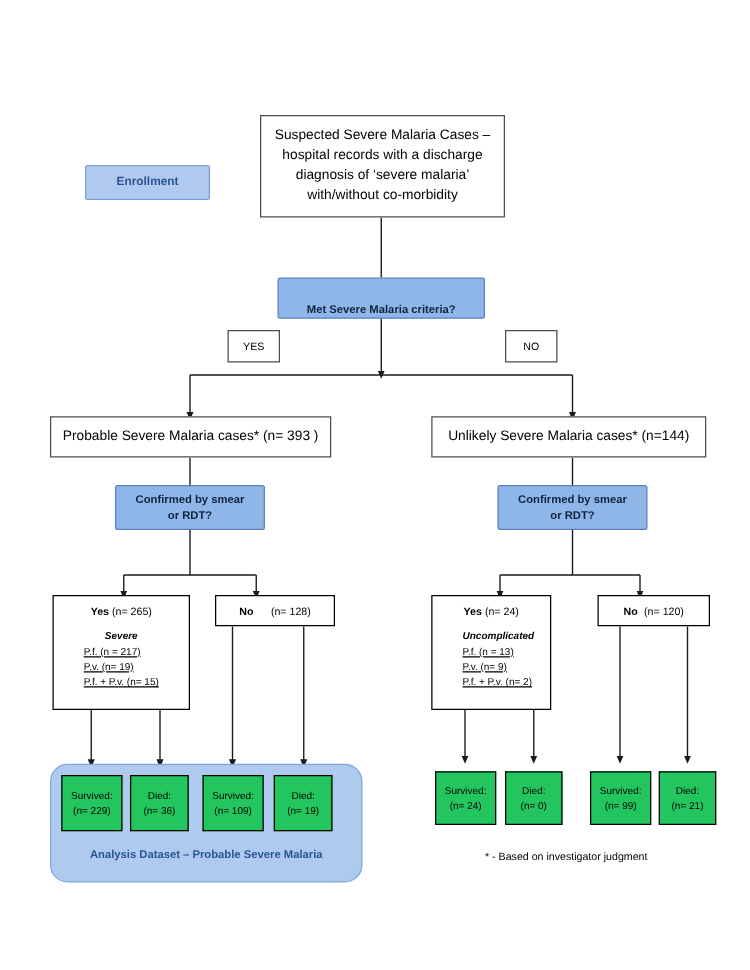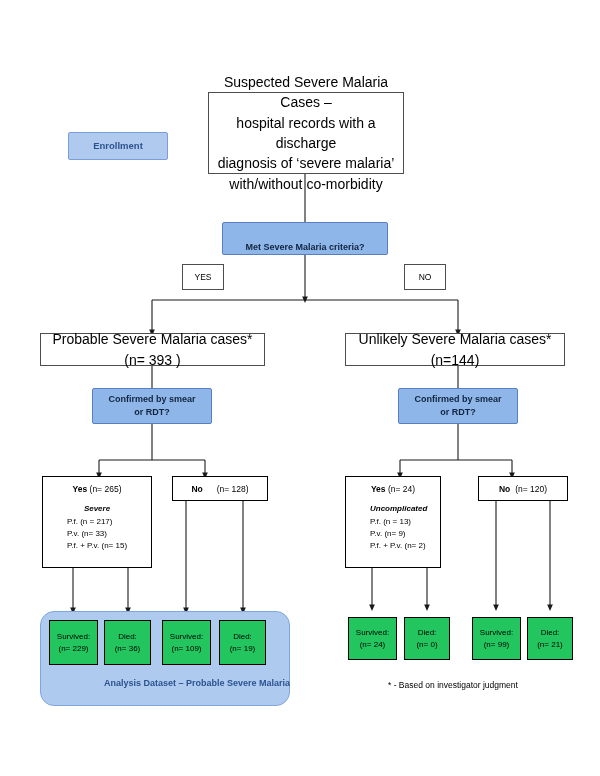--- a/index.html
+++ b/index.html
@@ -6,47 +6,47 @@
   body{width:600px;height:776px;position:relative;overflow:hidden;
        font-family:"Liberation Sans","DejaVu Sans",sans-serif;color:#000;}
   #canvas{position:absolute;left:0;top:0;width:600px;height:776px;}
   svg#wires{position:absolute;left:0;top:0;width:600px;height:776px;pointer-events:none;}
 
   .node{position:absolute;box-sizing:border-box;}
 
   
   .rect{border:1px solid #4d4d4d;background:#fff;display:flex;
         align-items:center;justify-content:center;text-align:center;
-        font-size:14px;line-height:1.45;}
+        font-size:11px;line-height:1.45;}
 
   
   .pill{border:1px solid #5a7fc0;background:#8fb6e8;border-radius:2px;
         display:flex;align-items:center;justify-content:center;text-align:center;
         font-weight:bold;font-size:9px;line-height:1.4;color:#10243f;}
   .pill.soft{background:#b0c9ee;border-color:#7a9ed6;color:#2c5391;font-weight:bold;
              font-size:9.5px;}
 
   
   .dataset{position:absolute;border:1.5px solid #7fa6dd;background:#aecbef;
            border-radius:14px;box-sizing:border-box;}
-  .dataset-label{position:absolute;left:0;width:100%;text-align:right;
+  .dataset-label{position:absolute;left:0;width:100%;text-align:center;
                  font-size:9px;font-weight:bold;color:#2c5391;}
 
   
   .tile{border:1px solid #000;background:#22c55e;box-sizing:border-box;
         display:flex;flex-direction:column;align-items:center;justify-content:center;
         font-size:8px;line-height:1.5;}
 
   
   .detail{border:1px solid #000;background:#fff;box-sizing:border-box;
           padding:6px 24px;font-size:8px;line-height:1.55;}
   .detail .hd{text-align:center;font-size:8.5px;margin-bottom:7px;}
   .detail .hd b{font-weight:bold;}
   .detail .grp{font-weight:bold;font-style:italic;text-align:center;}
-  .detail .ln{white-space:nowrap;}
+  .detail .ln{white-space:nowrap;text-decoration:underline;}
 
   .shortbox{border:1px solid #000;background:#fff;box-sizing:border-box;
             display:flex;align-items:center;justify-content:center;
             font-size:8.5px;}
   .shortbox .sp{display:inline-block;}
 
   .tiny{border:1px solid #4d4d4d;background:#fff;display:flex;
         align-items:center;justify-content:center;font-size:8.5px;}
 
   .footnote{position:absolute;font-size:8.5px;color:#000;margin-left:24px;}
@@ -127,21 +127,21 @@
     <span>or RDT?</span>
   </div>
 
   <div class="node detail" style="left:42px;top:476px;width:110px;height:92px;">
     <div class="hd">
       <b>Yes</b>
       <span>(n= 265)</span>
     </div>
     <div class="grp">Severe</div>
     <div class="ln">P.f. (n = 217)</div>
-    <div class="ln">P.v. (n= 33)</div>
+    <div class="ln">P.v. (n= 19)</div>
     <div class="ln">P.f. + P.v. (n= 15)</div>
   </div>
 
   <div class="node shortbox" style="left:172px;top:476px;width:96px;height:25px;">
     <b class="sp">No</b>
     <span class="sp" style="width:14px;"></span>
     <span class="sp">(n= 128)</span>
   </div>
 
   <div class="node rect" style="left:345px;top:333px;width:220px;height:33px;">

